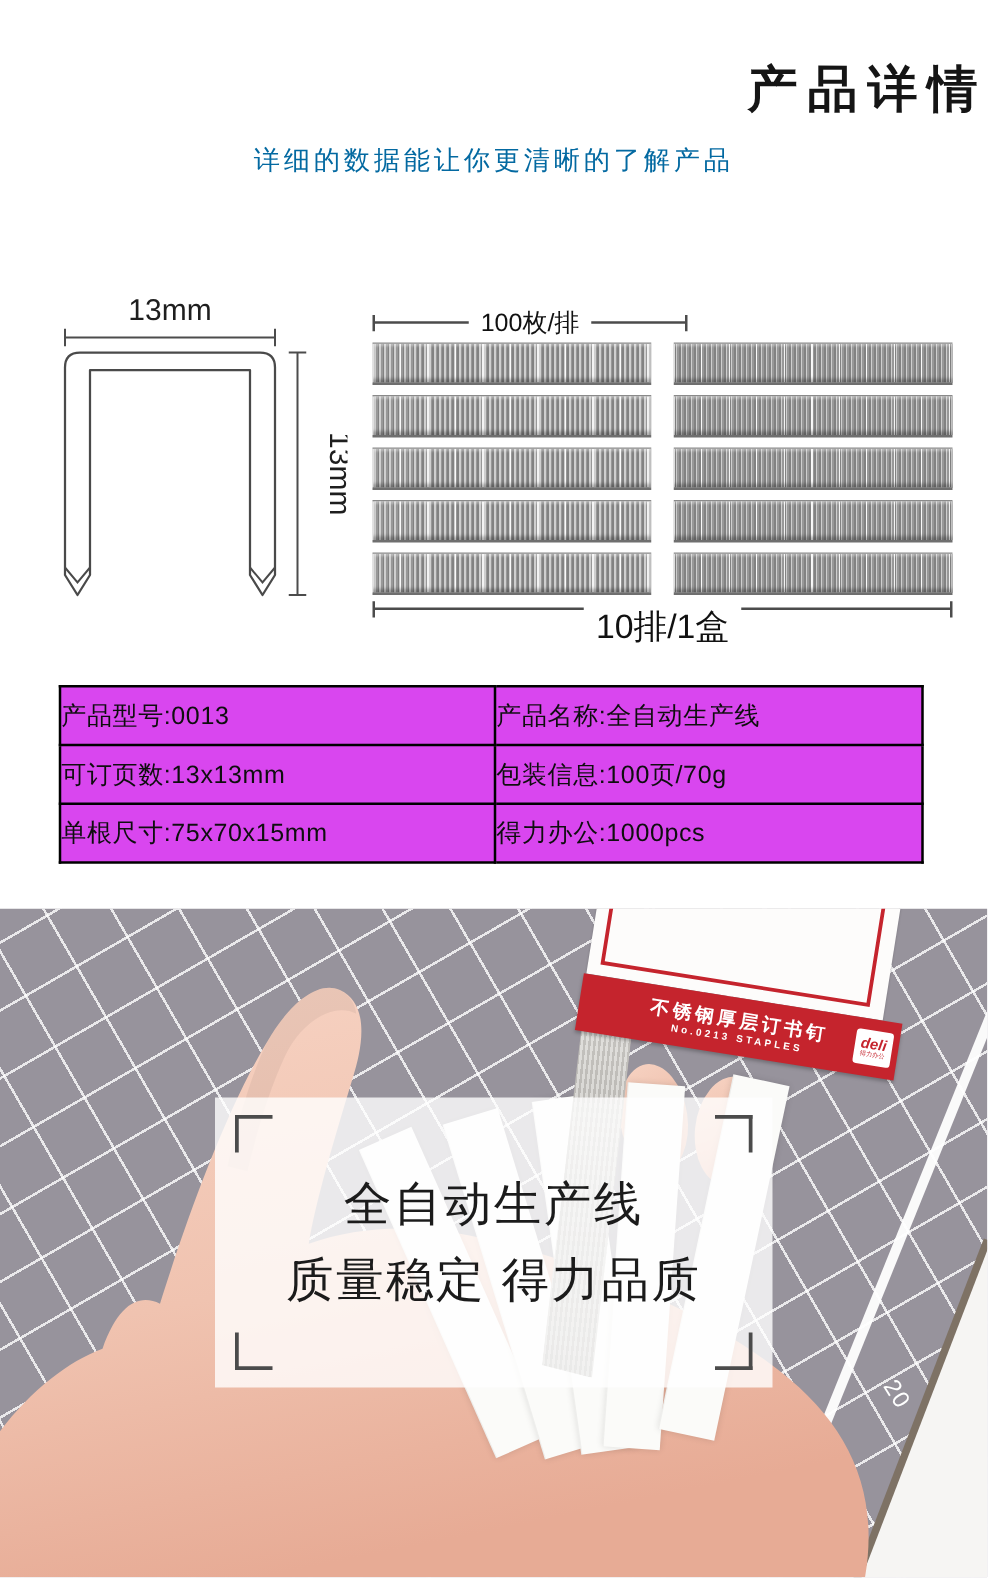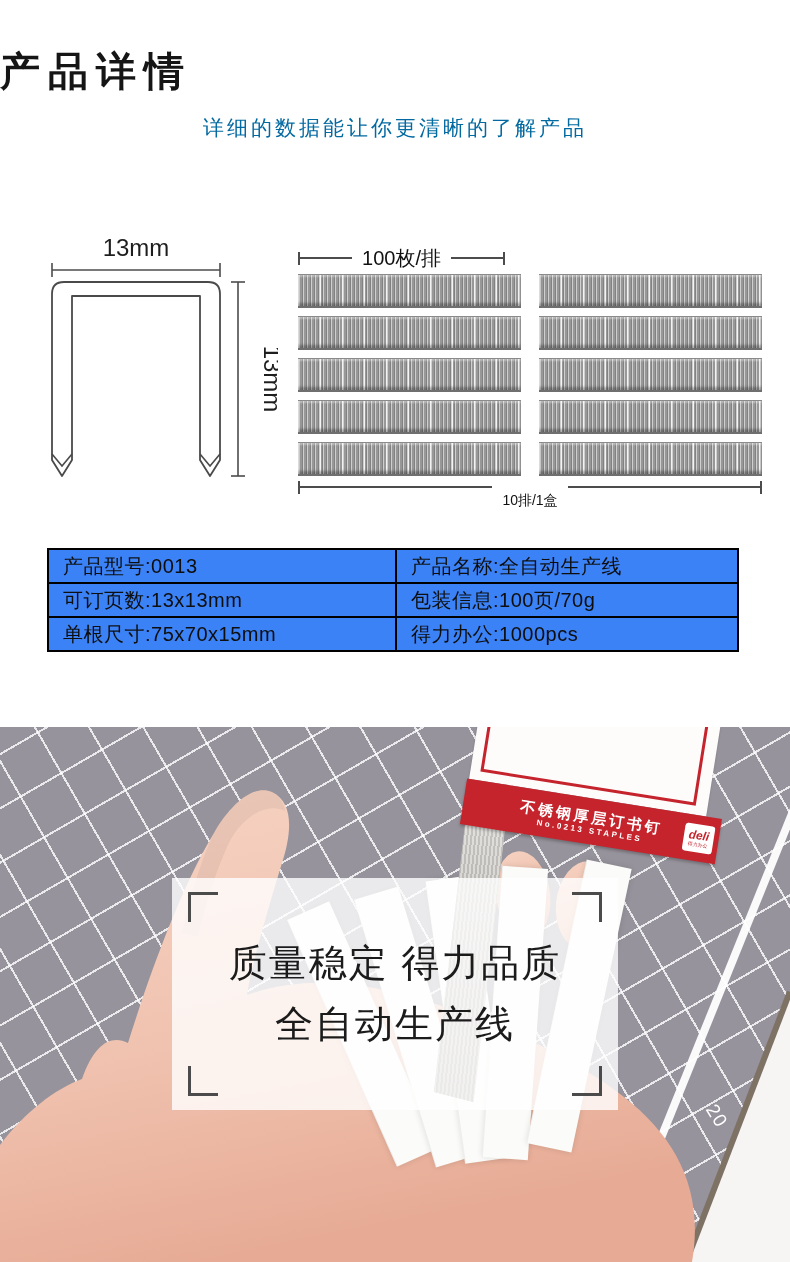--- a/index.html
+++ b/index.html
@@ -1,51 +1,51 @@
 <!DOCTYPE html>
 <html><head>
 <meta charset="utf-8">
 <style>
   * { margin:0; padding:0; box-sizing:border-box; }
   html,body { background:#ffffff; }
   body { font-family:"Liberation Sans","DejaVu Sans",sans-serif; }
   .page { position:relative; width:790px; height:1262px; background:#ffffff; overflow:hidden; margin:0 auto; }
 
   
-  .title { position:absolute; top:44px; left:0; right:0; text-align:left;
+  .title { position:absolute; top:44px; left:0; right:0; text-align:right;
            font-size:40px; font-weight:600; letter-spacing:8px; color:#151515; }
   .subtitle { position:absolute; top:114px; left:0; right:0; text-align:center;
               font-size:21px; font-weight:400; letter-spacing:3px; color:#0369a1; }
 
   
   .staple-svg { position:absolute; left:38px; top:230px; }
 
   
   .dim { position:absolute; display:flex; align-items:center; height:20px; }
   .dim .tick { width:2px; height:13px; background:#4c4c4c; }
   .dim .dline { flex:1; height:0; border-top:2px solid #4c4c4c; }
   .dim .dlab { padding:0 10px; font-size:20px; color:#111; white-space:nowrap; }
-  .dim-top { left:298px; top:248px; width:207px; }
+  .dim-top { left:298px; top:248px; width:252px; }
   .dim-bottom { left:298px; top:477px; width:464px; }
-  .dim-bottom .dlab { font-size:14px;margin-top:27px; }
+  .dim-bottom .dlab { font-size:27px;margin-top:27px; }
 
   .strips { position:absolute; left:298px; top:274px; width:464px;
             display:grid; grid-template-columns:223px 223px; column-gap:18px; row-gap:8px; }
   .strip { height:34px;
     background:
       repeating-linear-gradient(90deg, rgba(255,255,255,.9) 0 1px, rgba(255,255,255,0) 1px 22px),
       repeating-linear-gradient(90deg, #828282 0 1.5px, #cfcfcf 1.5px 2.5px, #989898 2.5px 4px);
     border-top:1px solid #8a8a8a; border-bottom:2px solid #6f6f6f;
     box-shadow: inset 0 -3px 3px rgba(0,0,0,.28), inset 0 2px 2px rgba(255,255,255,.35); }
 
   
   .spec-table { position:absolute; left:47px; top:548px; width:690px;
                 border-collapse:collapse; table-layout:fixed; }
-  .spec-table td { border:2px solid #000; height:34px; font-size:20px; color:#0e0e0e;
-                   padding-left:14px; vertical-align:middle; letter-spacing:.5px; background:#3b82f6; }
+  .spec-table td { border:2px solid #000; height:47px; font-size:20px; color:#0e0e0e;
+                   vertical-align:middle; letter-spacing:.5px; background:#d946ef; }
   .spec-table col.c1 { width:348px; } .spec-table col.c2 { width:342px; }
 
   
   .photo { position:absolute; left:0; top:727px; width:790px; height:535px;
            background:#97939c; overflow:hidden; }
   .mat-grid { position:absolute; left:-50%; top:-50%; width:200%; height:200%;
     background:
       repeating-linear-gradient(0deg, rgba(255,255,255,.8) 0 2px, rgba(255,255,255,0) 2px 47px),
       repeating-linear-gradient(90deg, rgba(255,255,255,.8) 0 2px, rgba(255,255,255,0) 2px 47px);
     transform:rotate(-30deg); }
@@ -221,18 +221,18 @@
           <span class="d2">得力办公</span>
         </div>
       </div>
     </div>
 
     <div class="caption">
       <div class="br br-tl"></div>
       <div class="br br-tr"></div>
       <div class="br br-bl"></div>
       <div class="br br-br"></div>
+      <div class="cap-line">全自动生产线</div>
       <div class="cap-line">质量稳定 得力品质</div>
-      <div class="cap-line">全自动生产线</div>
     </div>
   </div>
 
 </div>
 
 </body></html>

